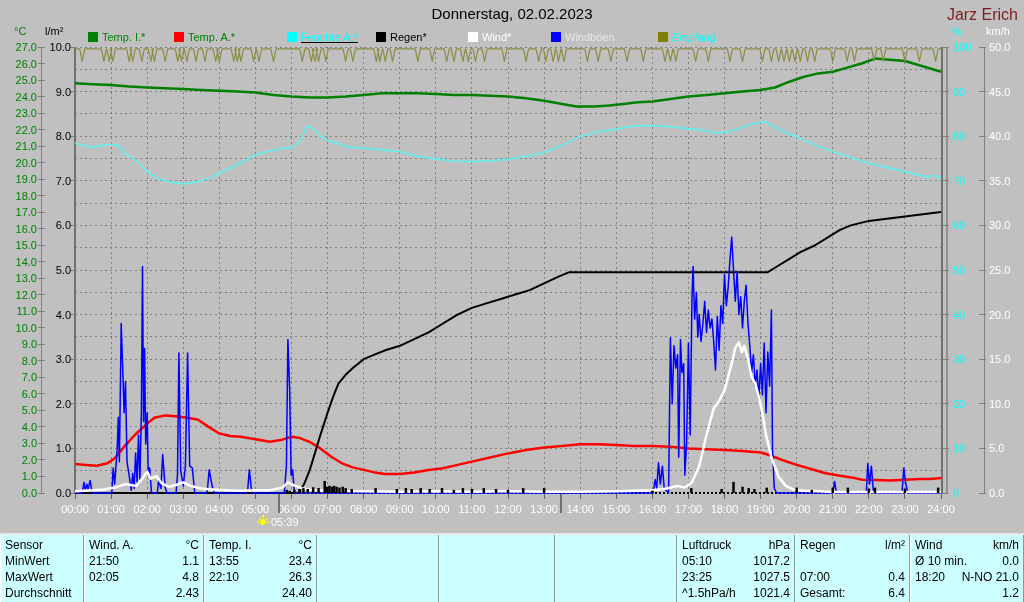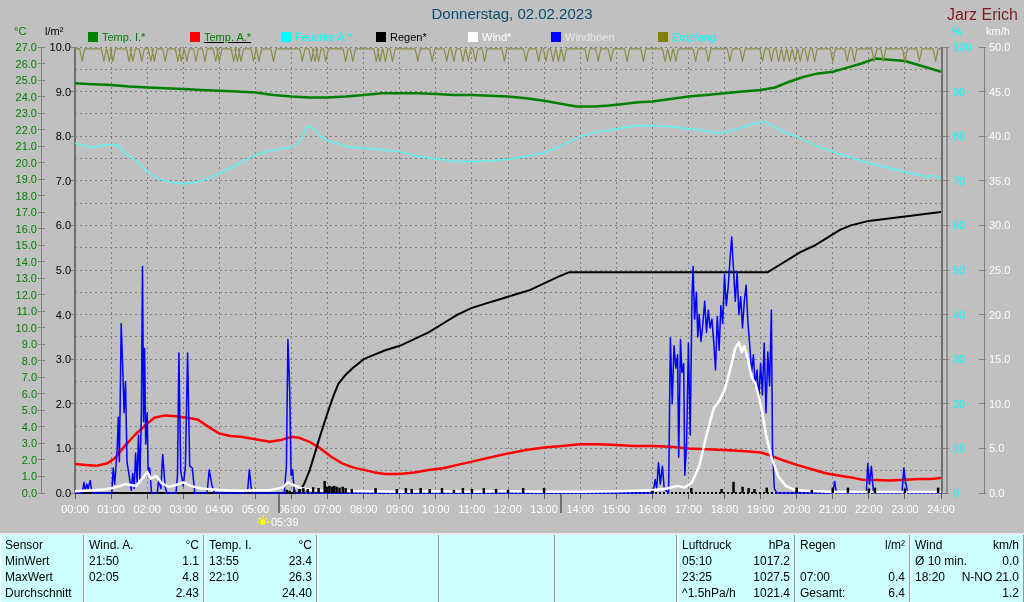--- a/index.html
+++ b/index.html
@@ -1,19 +1,19 @@
 <!DOCTYPE html>
 <html><head>
 <meta charset="utf-8">
 <style>
   html,body{margin:0;padding:0;}
   #app{position:relative;width:1024px;height:602px;background:#c0c0c0;
        font-family:"Liberation Sans",sans-serif;overflow:hidden;}
   .abs{position:absolute;}
-  #title{left:0;top:5px;width:1024px;text-align:center;color:#0c4a6e;font-size:15px;}
+  #title{left:0;top:5px;width:1024px;text-align:center;color:#000000;font-size:15px;}
   #watermark{right:6px;top:6px;color:#7f1d1d;font-size:16px;}
   .unit{font-size:11px;}
   #legend .item{position:absolute;top:0;height:12px;font-size:11px;white-space:nowrap;}
   #legend .sw{display:inline-block;width:10px;height:10px;vertical-align:-1px;margin-right:4px;}
   #chart{left:0;top:0;}
   svg text{font-family:"Liberation Sans",sans-serif;font-size:11px;}
   #marker-sunrise,#marker-moonrise{top:514px;height:16px;color:#fff;font-size:11px;white-space:nowrap;}
   #stats-table{left:0;top:533px;width:1024px;height:69px;background:#ccffff;
       border-top:2px solid #e8e8e8;display:flex;font-size:12px;color:#000;}
   .tcol{box-sizing:border-box;border-right:1px solid #8a9a9a;border-left:1px solid #ffffff;
@@ -28,22 +28,22 @@
   <div id="title" class="abs">Donnerstag, 02.02.2023</div>
   <div id="watermark" class="abs">Jarz Erich</div>
 
   <div class="abs unit" style="left:14px;top:25px;color:#008000;">°C</div>
   <div class="abs unit" style="left:45px;top:25px;color:#000;">l/m²</div>
   <div class="abs unit" style="left:952px;top:25px;color:#00ffff;">%</div>
   <div class="abs unit" style="left:986px;top:25px;color:#fff;">km/h</div>
 
   <div id="legend" class="abs" style="left:0;top:31px;width:836px;height:13px;">
       <div class="item" style="left: 88px;"><span class="sw" style="background: rgb(0, 128, 0);"></span><span style="color: rgb(0, 128, 0);">Temp. I.*</span></div>
-      <div class="item" style="left: 190px; text-decoration: underline;"><span class="sw" style="background: rgb(255, 0, 0);"></span><span style="color: rgb(0, 128, 0);">Temp. A.*</span></div>
-      <div class="item" style="left: 281px;"><span class="sw" style="background: rgb(0, 255, 255);"></span><span style="color: rgb(0, 255, 255);">Feuchte A.*</span></div>
+      <div class="item" style="left: 174px;"><span class="sw" style="background: rgb(255, 0, 0);"></span><span style="color: rgb(0, 128, 0);">Temp. A.*</span></div>
+      <div class="item" style="left: 287px; text-decoration: underline;"><span class="sw" style="background: rgb(0, 255, 255);"></span><span style="color: rgb(0, 255, 255);">Feuchte A.*</span></div>
       <div class="item" style="left: 376px;"><span class="sw" style="background: rgb(0, 0, 0);"></span><span style="color: rgb(0, 0, 0);">Regen*</span></div>
       <div class="item" style="left: 468px;"><span class="sw" style="background: rgb(255, 255, 255);"></span><span style="color: rgb(255, 255, 255);">Wind*</span></div>
       <div class="item" style="left: 551px;"><span class="sw" style="background: rgb(0, 0, 255);"></span><span style="color: rgb(232, 232, 232);">Windböen</span></div>
       <div class="item" style="left: 658px;"><span class="sw" style="background: rgb(128, 128, 0);"></span><span style="color: rgb(0, 255, 255); font-style: italic;">Empfang</span></div>
     </div>
 
   <svg id="chart" class="abs" width="1024" height="533">
       <g>
         <line x1="75" y1="470.7" x2="941" y2="470.7" stroke="#808080" stroke-width="1" stroke-dasharray="2 3" shape-rendering="crispEdges"></line>
         <line x1="75" y1="448.4" x2="941" y2="448.4" stroke="#808080" stroke-width="1" stroke-dasharray="2 3" shape-rendering="crispEdges"></line>

